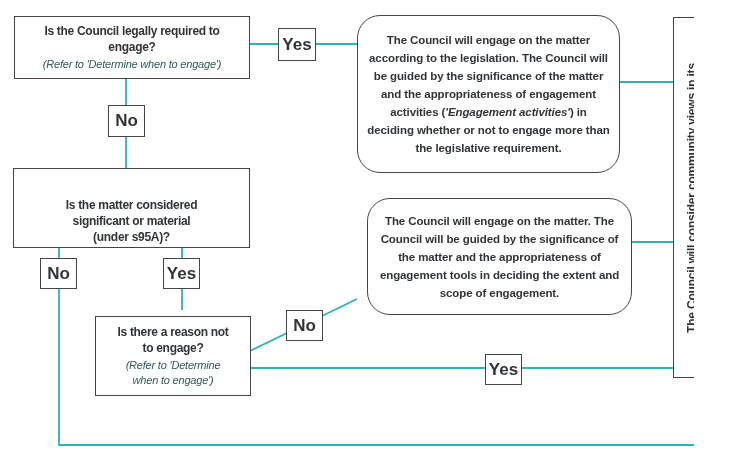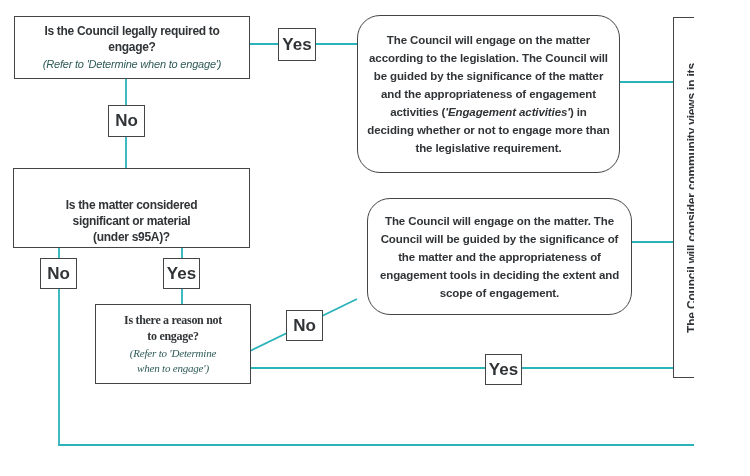--- a/index.html
+++ b/index.html
@@ -38,21 +38,21 @@
   .para i{font-style:italic;}
   .tag{font-weight:bold;font-size:17px;color:var(--text);}
   
   .q1{left:14px;top:16px;width:236px;height:63px;padding:2px 6px;}
   .yes1{left:278px;top:28px;width:38px;height:33px;}
   .no1{left:108px;top:105px;width:37px;height:32px;}
   .big1{left:357px;top:15px;width:263px;height:158px;}
   .q2{left:13px;top:168px;width:237px;height:80px;padding:2px 6px;justify-content:flex-end;}
   .no2{left:40px;top:258px;width:37px;height:31px;}
   .yes2{left:163px;top:258px;width:37px;height:31px;}
-  .q3{left:95px;top:304px;width:156px;height:80px;padding:4px 6px;font-family:Liberation Serif, serif;}
+  .q3{left:95px;top:316px;width:156px;height:80px;padding:4px 6px;}
   .no3{left:286px;top:310px;width:37px;height:31px;}
   .big2{left:367px;top:190px;width:265px;height:117px;margin-top:8px;}
   .yes3{left:485px;top:354px;width:37px;height:31px;}
   .rot{left:673px;top:17px;width:56px;height:361px;}
   .rot-inner{
     position:absolute;left:50%;top:50%;width:352px;height:52px;
     transform:translate(-50%,-50%) rotate(-90deg);
     display:flex;align-items:center;justify-content:center;text-align:center;
     font-weight:bold;font-size:12px;line-height:17px;letter-spacing:-0.2px;
     white-space:pre-line;color:var(--text);

